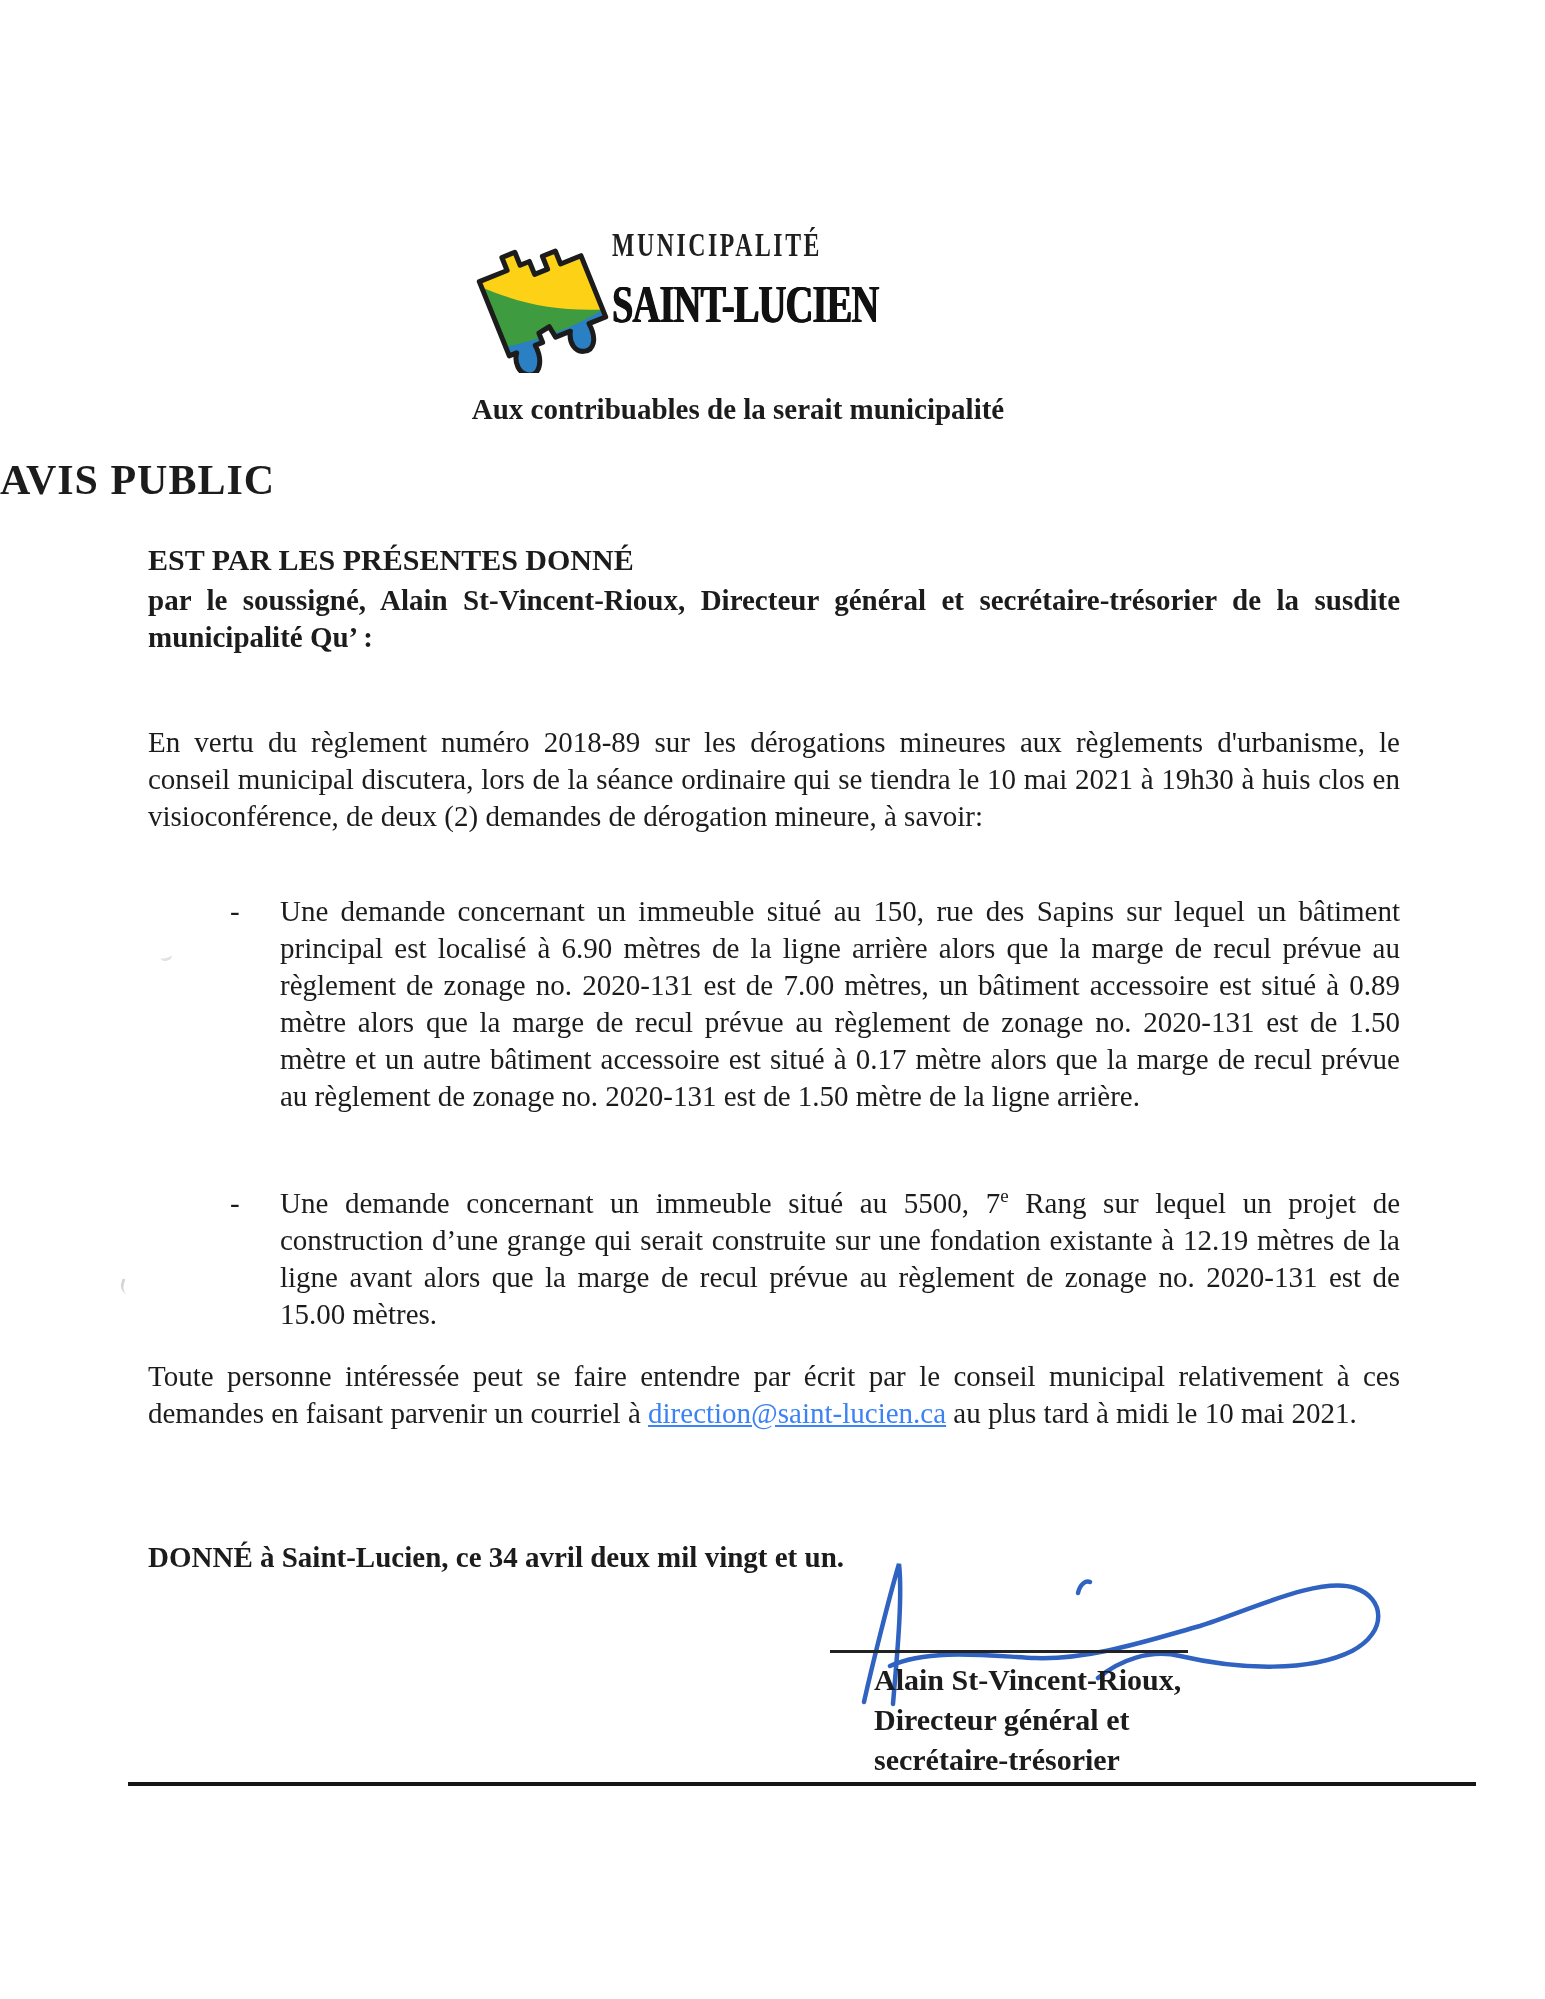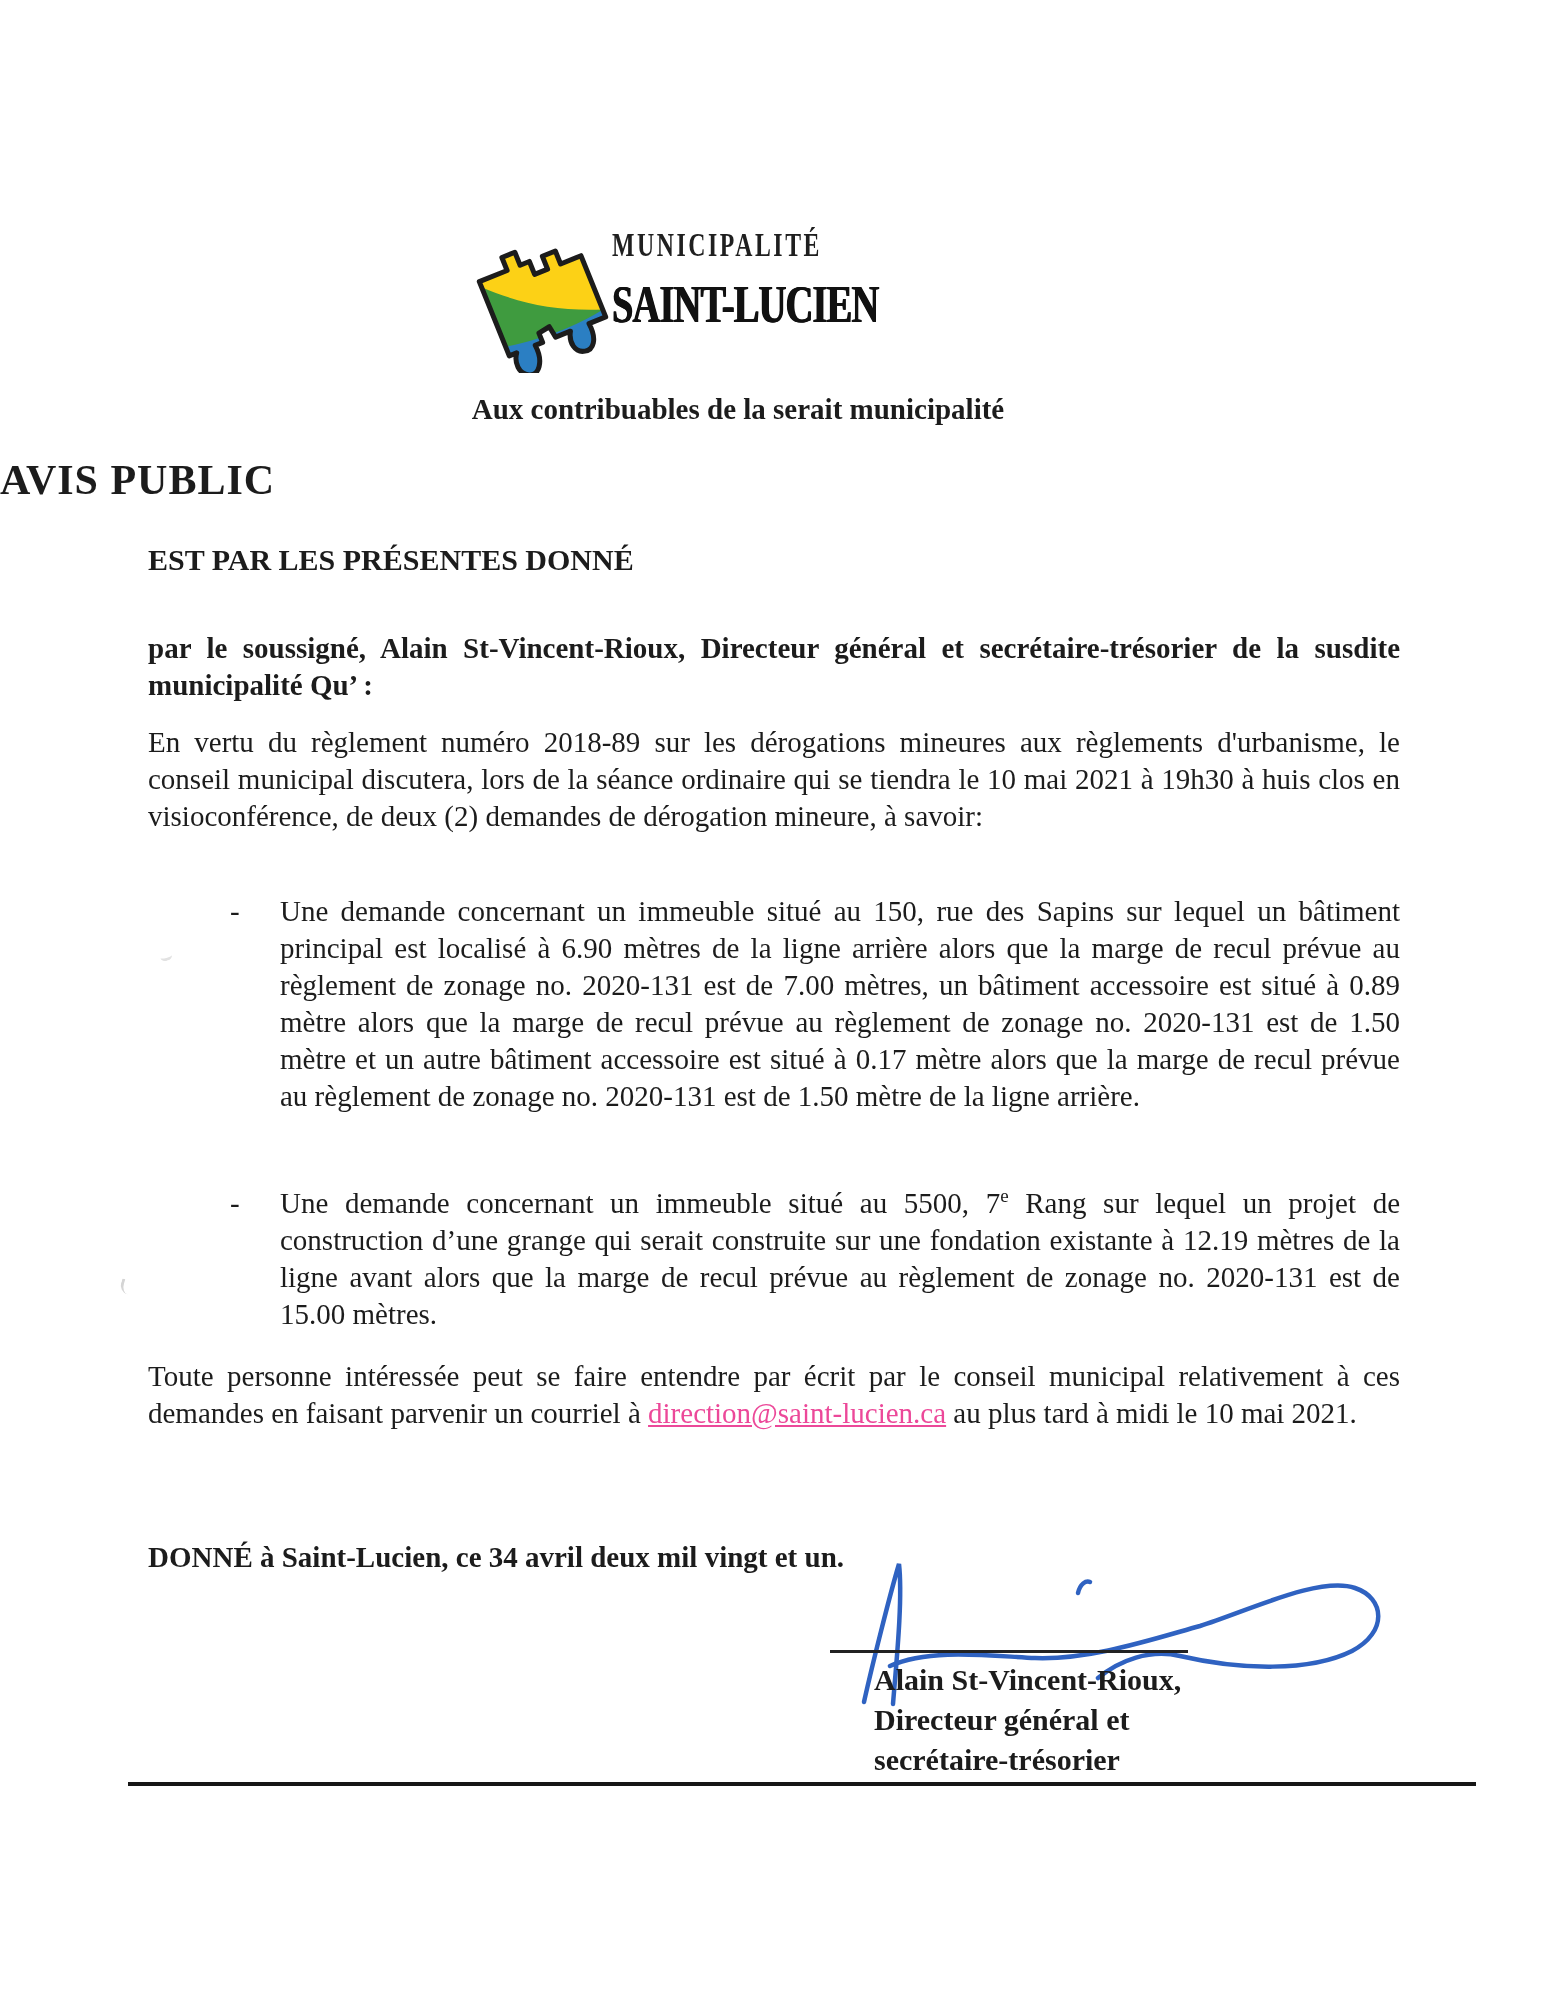--- a/index.html
+++ b/index.html
@@ -35,33 +35,33 @@
     font-size:42px;font-weight:700;letter-spacing:1px;margin:0;
   }
   .given-heading{
     position:absolute;left:148px;top:543px;
     font-size:30px;font-weight:700;margin:0;text-align:center;
   }
   
   .para{font-size:29px;line-height:37px;margin:0;}
   .bold{font-weight:700;}
   .justify{text-align:justify;}
-  .p-soussigne{position:absolute;left:148px;top:630px;width:1252px;}
+  .p-soussigne{position:absolute;left:148px;top:582px;width:1252px;}
   .p-envertu{position:absolute;left:148px;top:724px;width:1252px;}
   .p-hearing{position:absolute;left:148px;top:1358px;width:1252px;}
   .p-dateline{position:absolute;left:148px;top:1539px;}
   
   .bullet{position:absolute;left:230px;width:1170px;display:flex;}
   .bullet-1{top:893px;}
   .bullet-2{top:1185px;}
   .bullet .dash{width:50px;flex:0 0 50px;font-size:29px;line-height:37px;}
   .bullet .bullet-text{flex:1;font-size:29px;line-height:37px;text-align:justify;}
   .bullet-text sup{font-size:19px;line-height:0;}
   
-  .email-link{color:#ec4899;text-decoration:underline;cursor:pointer;}
+  .email-link{color:#3b82f6;text-decoration:underline;cursor:pointer;}
   
   .sig-svg{position:absolute;left:820px;top:1548px;}
   .sig-line{position:absolute;left:830px;top:1650px;width:358px;height:3px;background:#222;}
   .sig-names{position:absolute;left:874px;top:1660px;font-size:30px;font-weight:700;line-height:40px;}
   
   .bottom-rule{position:absolute;left:128px;top:1782px;width:1349px;height:4px;background:#161616;}
   .artifact-1{
     position:absolute;left:120px;top:1280px;width:10px;height:14px;
     border-left:3px solid #c4c4c4;border-radius:0 0 0 10px;transform:rotate(18deg);opacity:.7;
   }

